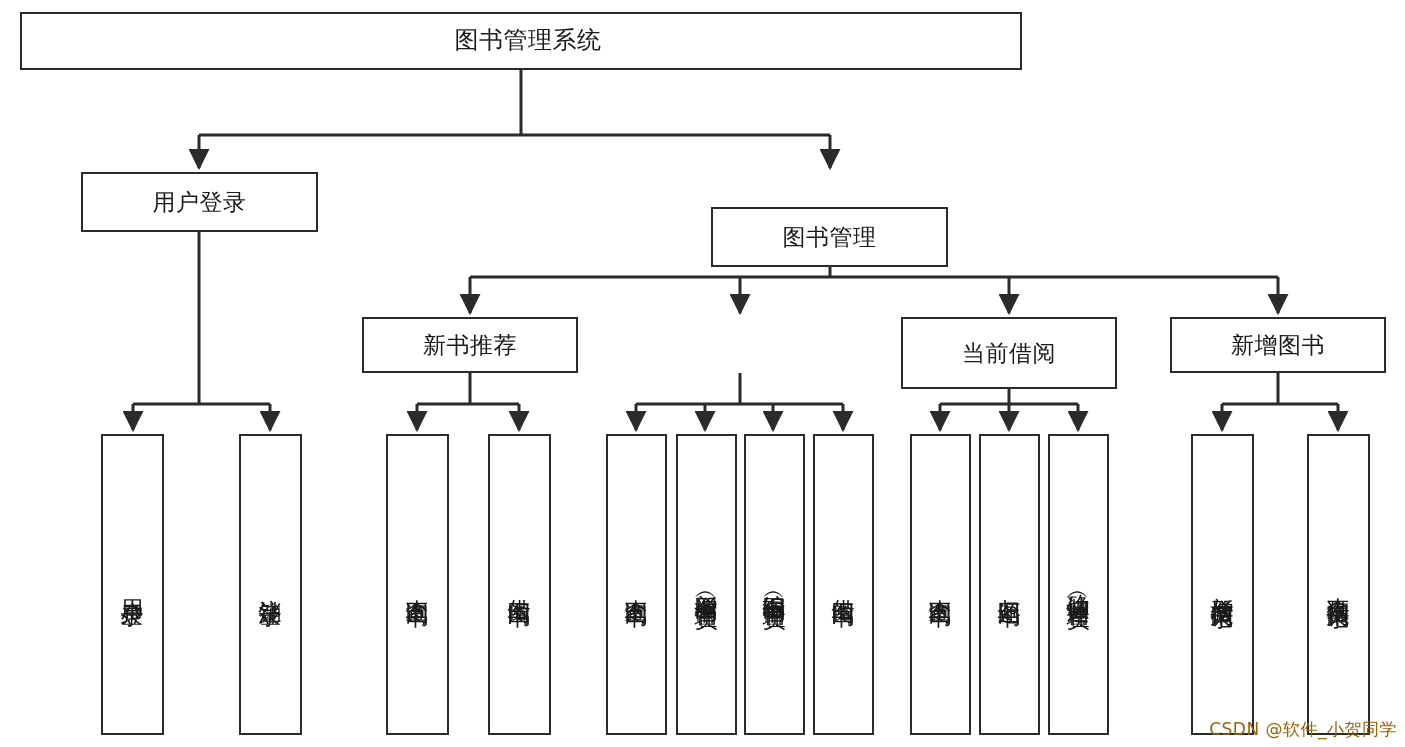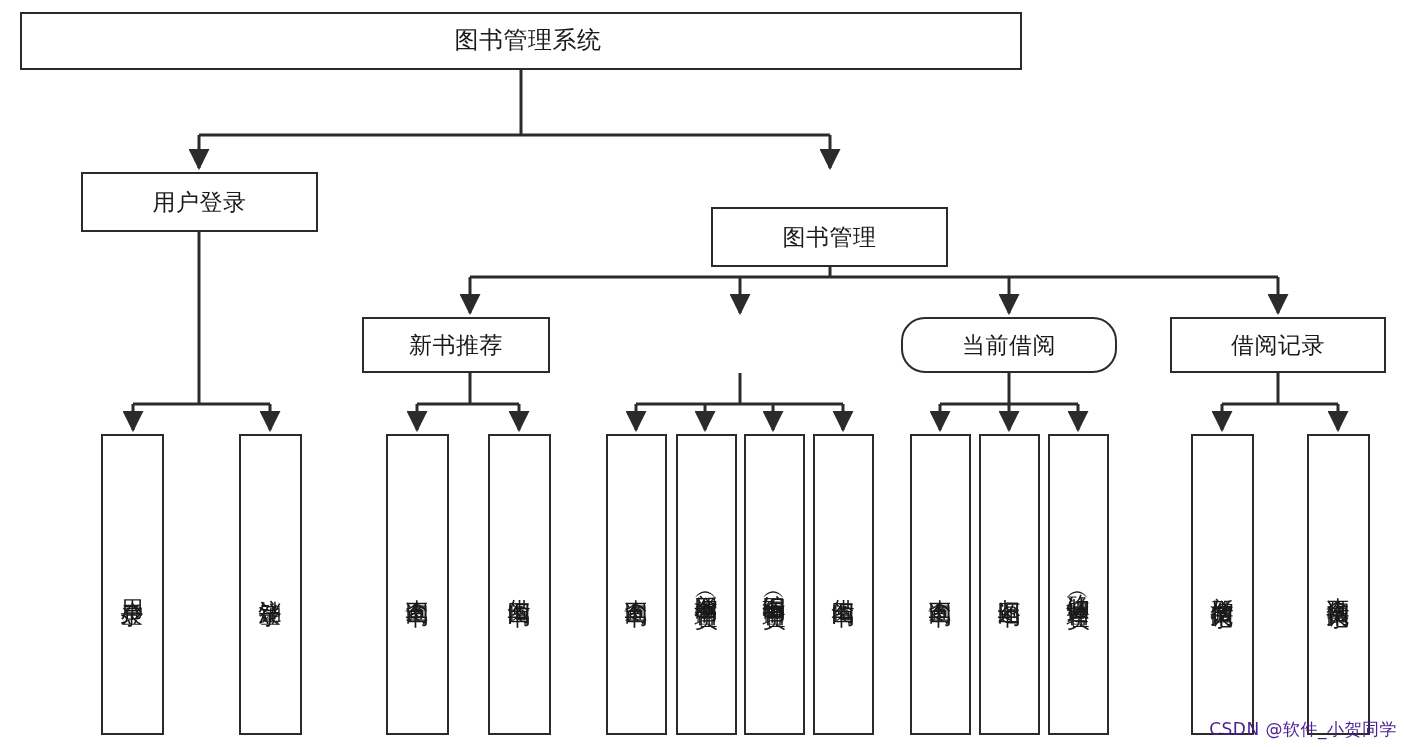--- a/index.html
+++ b/index.html
@@ -63,21 +63,21 @@
     line-height: 1.05;
     letter-spacing: 2px;
     white-space: normal;
     max-height: 100%;
   }
   #watermark {
     position: absolute;
     right: 8px;
     bottom: 6px;
     font-size: 17px;
-    color: #4c1d95;
+    color: #a16207;
     letter-spacing: 0.5px;
     white-space: nowrap;
     user-select: none;
   }
 </style>
 </head>
 <body>
 
 <div id="diagram-root">
 
@@ -135,28 +135,28 @@
     <span class="node-label">图书管理系统</span>
   </div>
 
   <div class="node horiz" style="left:81px; top:172px; width:237px; height:60px;">
     <span class="node-label">用户登录</span>
   </div>
   <div class="node horiz" style="left:711px; top:172px; width:237px; height:60px;margin-top:35px;">
     <span class="node-label">图书管理</span>
   </div>
 
-  <div class="node horiz" style="left:362px; top:317px; width:188px; height:56px;">
+  <div class="node horiz" style="left:362px; top:317px; width:216px; height:56px;">
     <span class="node-label">新书推荐</span>
   </div>
-  <div class="node horiz" style="left:901px; top:317px; width:216px; height:56px;border-radius:24px;">
+  <div class="node horiz" style="left:901px; top:317px; width:216px; height:72px;">
     <span class="node-label">当前借阅</span>
   </div>
   <div class="node horiz" style="left:1170px; top:317px; width:216px; height:56px;">
-    <span class="node-label">借阅记录</span>
+    <span class="node-label">新增图书</span>
   </div>
 
   <div class="node vert" style="left:101px; top:434px; width:63px; height:301px;">
     <span class="node-label">用户登录</span>
   </div>
   <div class="node vert" style="left:239px; top:434px; width:63px; height:301px;">
     <span class="node-label">注销登录</span>
   </div>
 
   <div class="node vert" style="left:386px; top:434px; width:63px; height:301px;">

